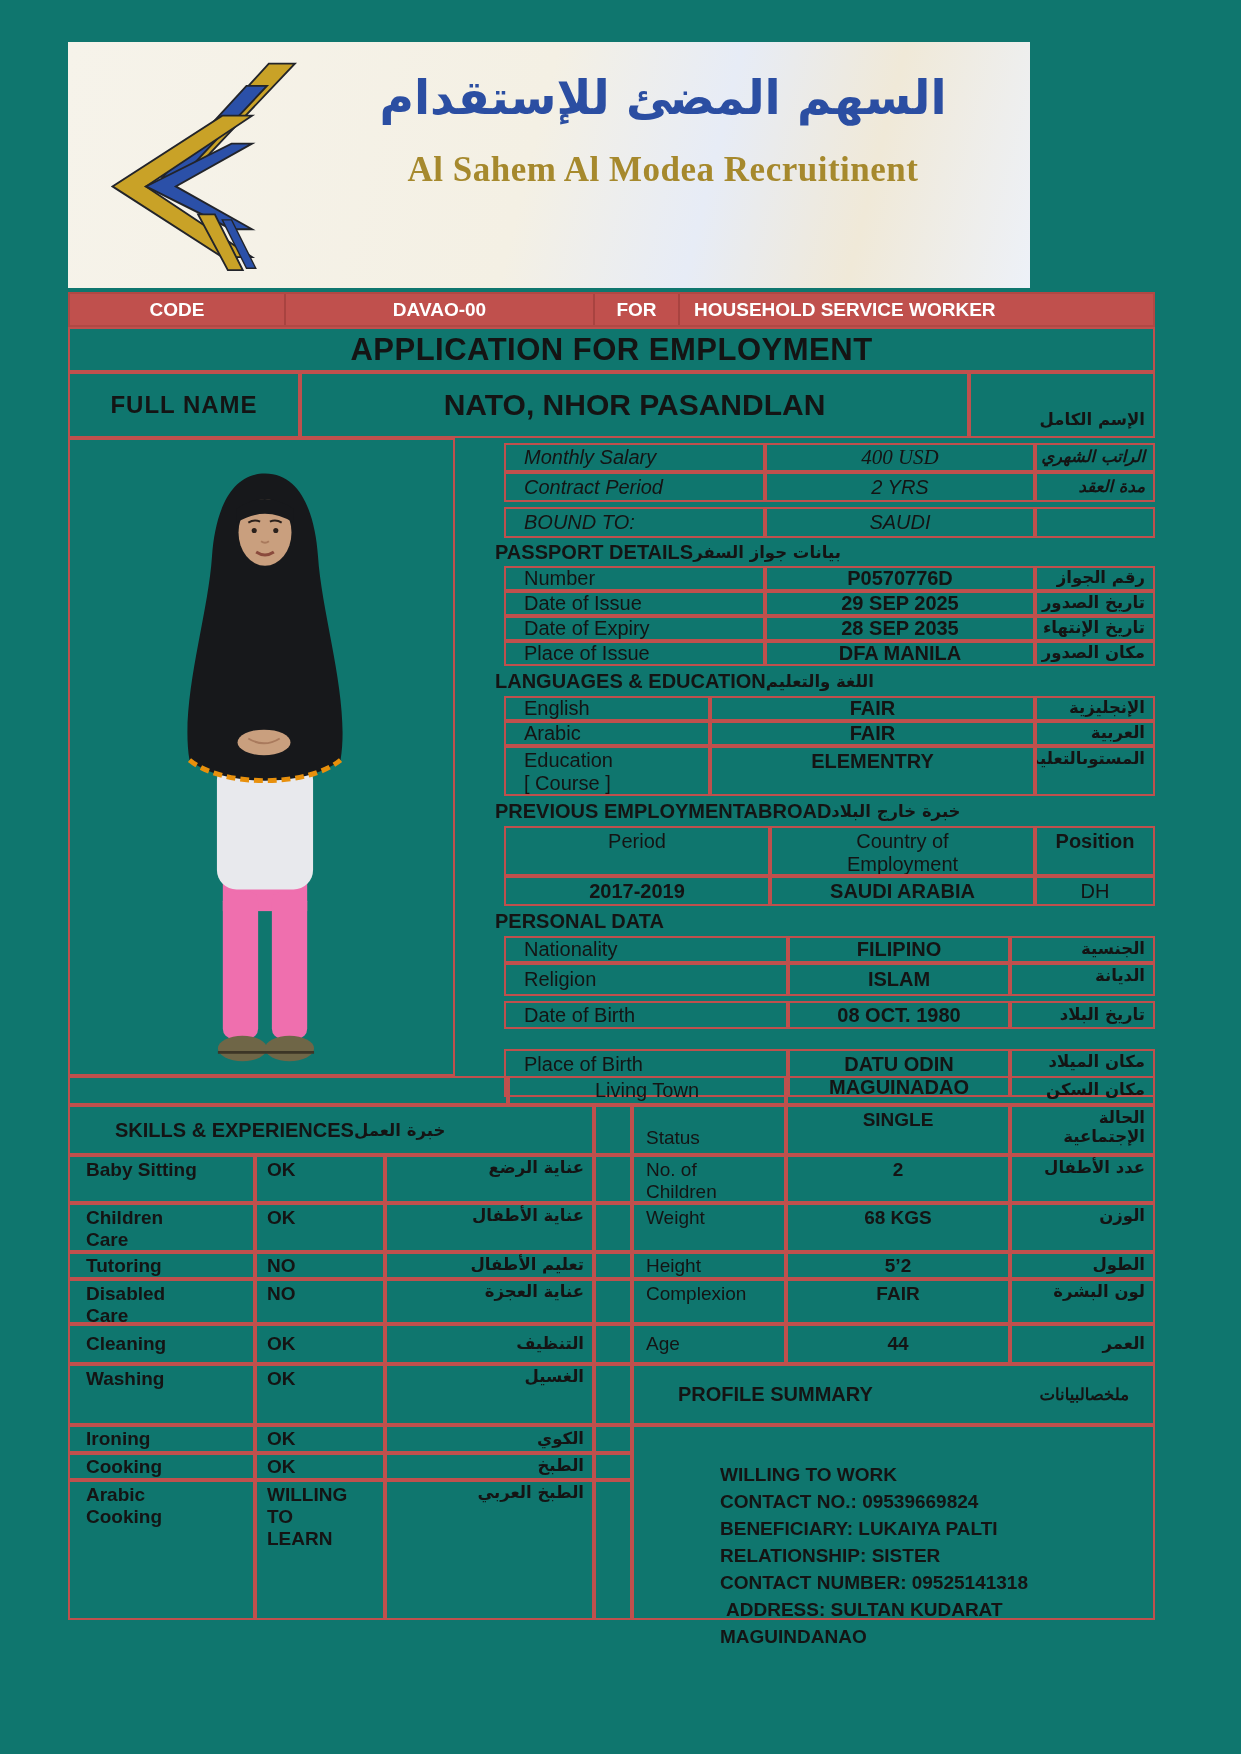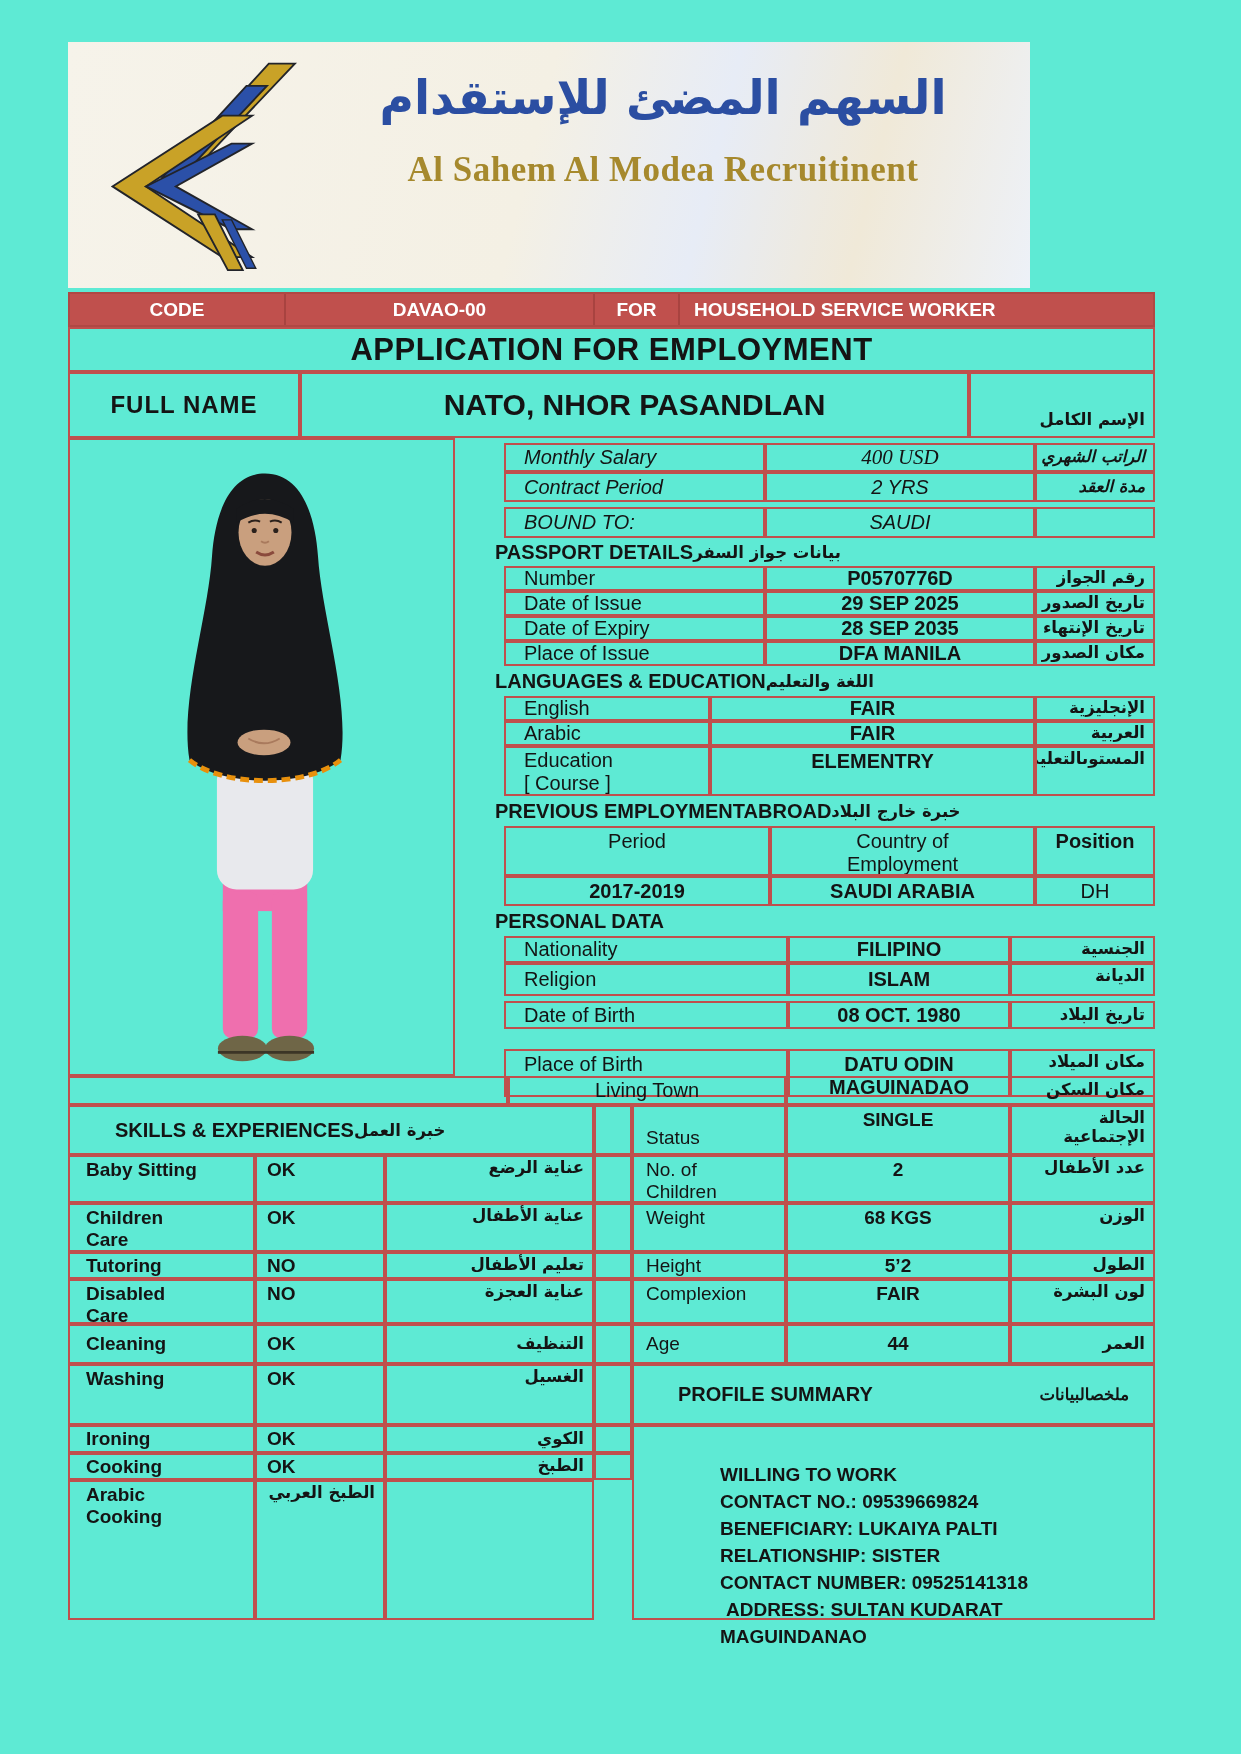--- a/index.html
+++ b/index.html
@@ -3,21 +3,21 @@
 <meta charset="utf-8">
 <style>
   :root{
     --red:#bf504d;
     --ink:#141414;
     --blue:#2b4ea2;
     --gold:#a6892d;
   }
   *{box-sizing:border-box;margin:0;padding:0;}
   body{background:#ffffff;font-family:"Liberation Sans",sans-serif;color:var(--ink);}
-  #page{position:relative;width:1241px;height:1754px;background:#5eead4;overflow:hidden;}
+  #page{position:relative;width:1241px;height:1754px;background:#0f766e;overflow:hidden;}
 
   
   .banner{position:absolute;left:68px;top:42px;width:962px;height:246px;
     background:linear-gradient(104deg,#f6f3ea 0%,#f4f0e4 48%,#e7ecf6 66%,#f0e9d8 82%,#edf1f8 100%);overflow:hidden;}
   .banner .ar-title{position:absolute;left:250px;top:28px;width:690px;text-align:center;
     font-family:"DejaVu Sans",sans-serif;font-size:47px;font-weight:700;color:var(--blue);direction:rtl;}
   .banner .en-title{position:absolute;left:250px;top:108px;width:690px;text-align:center;
     font-family:"Liberation Serif",serif;font-size:35px;font-weight:700;color:var(--gold);letter-spacing:.5px;}
   .logo{position:absolute;left:18px;top:16px;}
 
@@ -353,20 +353,23 @@
               <span>Cooking</span>
             </div>
           <div class="c skv">OK</div>
           <div class="c ar">الطبخ</div>
           <div class="c"></div>
         </div>
         <div class="row lrow" style="height:140px;">
           <div class="c sk vt">
               <span>Arabic Cooking</span>
             </div>
+          <div class="c skv vt">
+              <span style="max-width:95px;">WILLING TO LEARN</span>
+            </div>
           <div class="c ar vt">الطبخ العربي</div>
           <div class="c"></div>
         </div>
       </div>
 
       <div class="bright">
         <div class="row rrow" style="height:50px;">
           <div class="c rl" style="align-items:flex-end;padding-bottom:4px;">Status</div>
           <div class="c rv vt">SINGLE</div>
           <div class="c ar vt">

